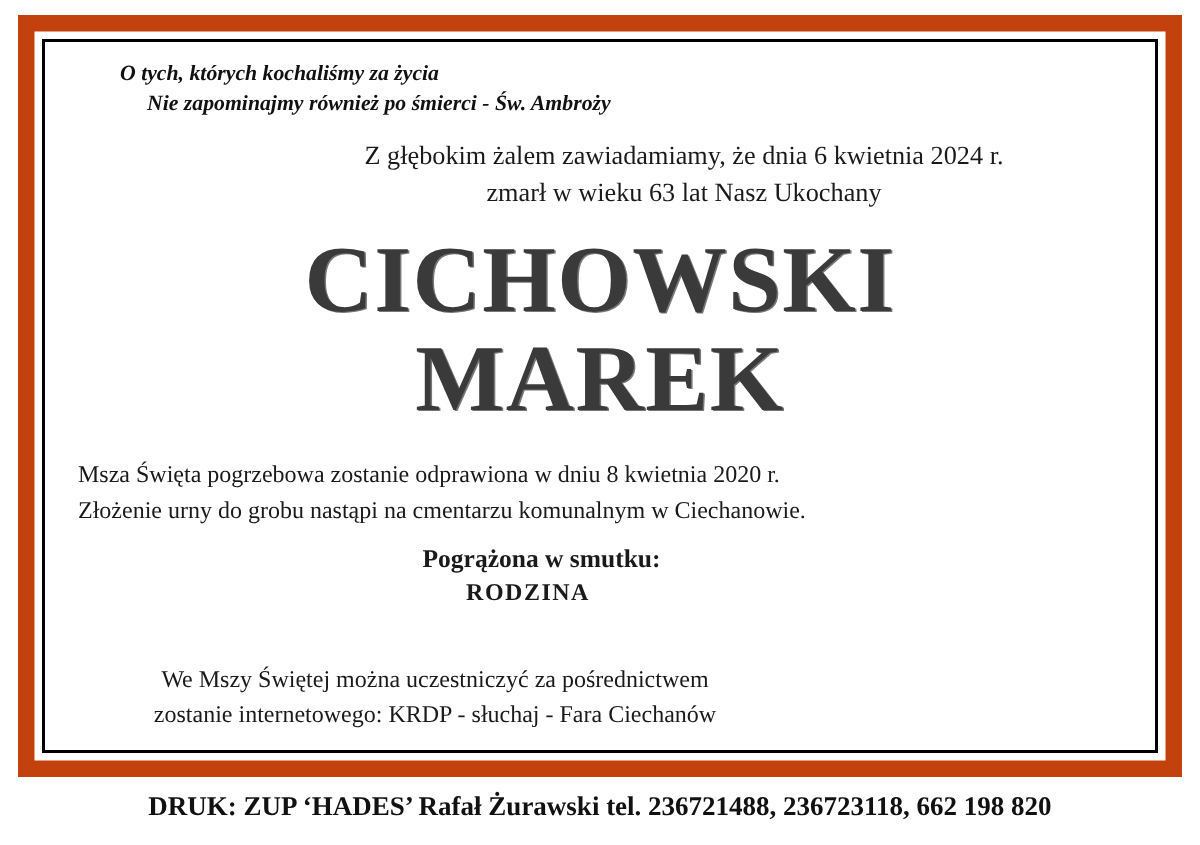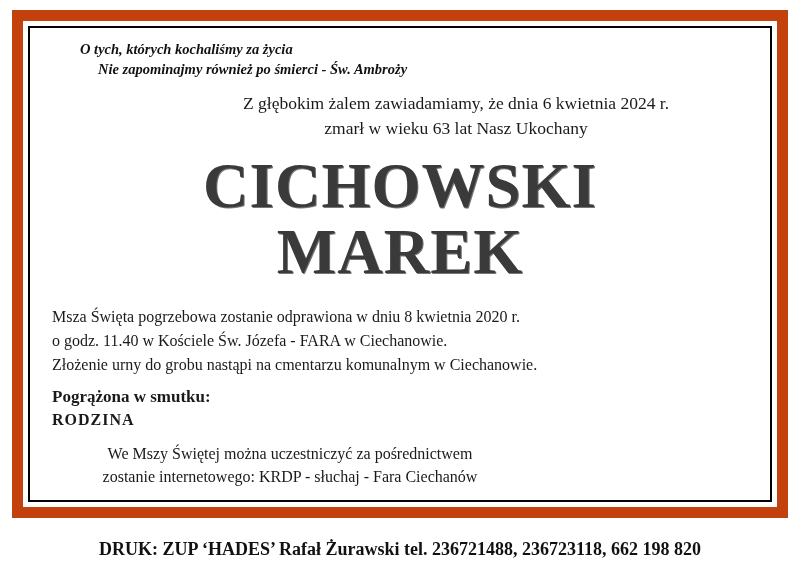--- a/index.html
+++ b/index.html
@@ -132,21 +132,21 @@
   .details {
     margin-top: 20px;
     text-align: left;
     font-size: 16px;
     line-height: 1.5;
   }
 
   
   .mourning {
     margin-top: 10px;
-    text-align: left;
+    text-align: center;
     padding-right: 78px;
   }
   .mourning-line1 {
     font-size: 17px;
     font-weight: bold;
   }
   .mourning-line2 {
     font-size: 16px;
     font-weight: bold;
     letter-spacing: 1px;
@@ -163,21 +163,21 @@
     line-height: 1.45;
     text-align: center;
     width: 440px;
   }
 
   
   .footer {
     position: absolute;
     left: 0;
     right: 0;
-    top: 539px;
+    top: 527px;
     text-align: center;
     font-size: 18px;
     font-weight: bold;
     color: #111;
   }
 </style>
 </head>
 <body>
 
 <div class="page">
@@ -198,21 +198,20 @@
             <div>zmarł w wieku 63 lat Nasz Ukochany</div>
           </div>
 
           <div class="name-block">
             <div class="name-line second">CICHOWSKI</div>
             <div class="name-line">MAREK</div>
           </div>
 
           <div class="details">
             <div>Msza Święta pogrzebowa zostanie odprawiona w dniu 8 kwietnia 2020 r.</div>
-            <div>o godz. 11.40 w Kościele Św. Józefa - FARA w Ciechanowie.</div>
             <div>Złożenie urny  do grobu nastąpi na cmentarzu komunalnym w Ciechanowie.</div>
           </div>
 
           <div class="mourning">
             <div class="mourning-line1">Pogrążona w smutku:</div>
             <div class="mourning-line2">RODZINA</div>
           </div>
 
           <div class="stream-note">
             <div>We Mszy Świętej można uczestniczyć za pośrednictwem</div>

